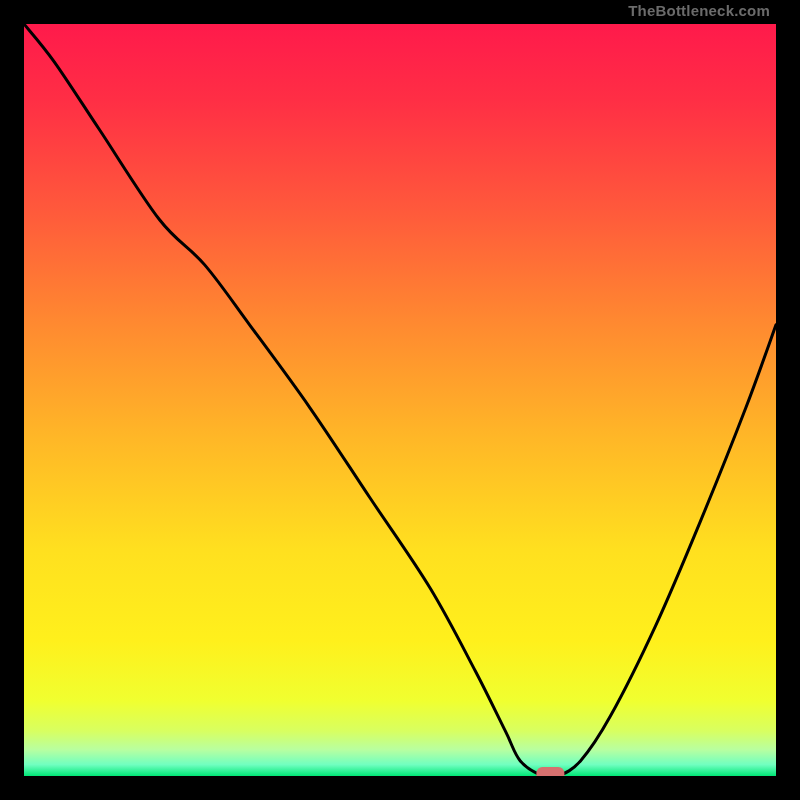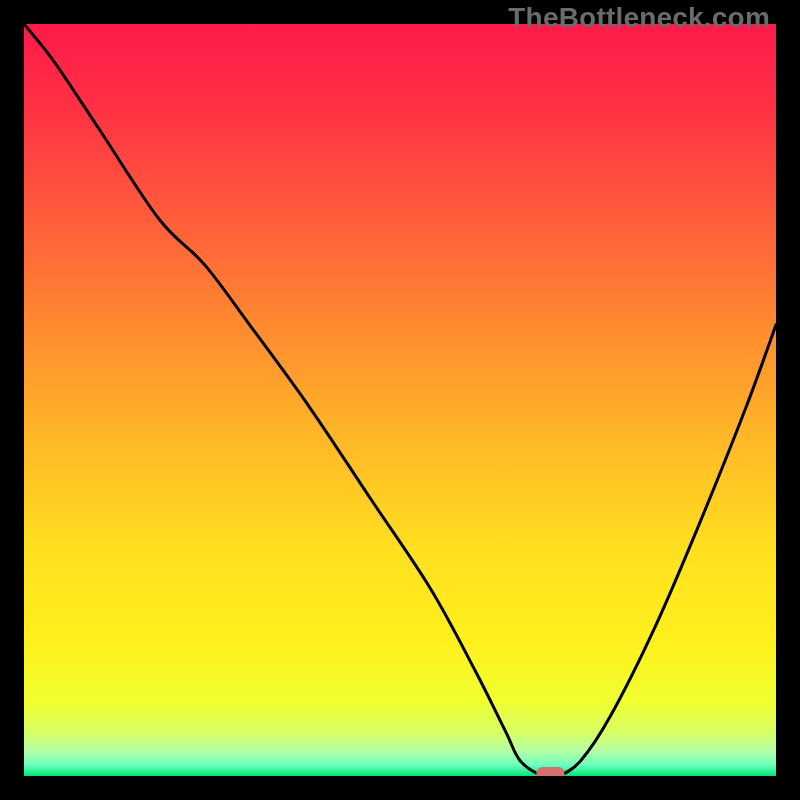--- a/index.html
+++ b/index.html
@@ -16,21 +16,21 @@
     top: 24px;
     width: 752px;
     height: 752px;
     background: #000;
   }
   .watermark {
     position: absolute;
     top: 2px;
     right: 30px;
     font-family: Arial, Helvetica, sans-serif;
-    font-size: 28px;
+    font-size: 15px;
     font-weight: 600;
     color: #6b6b6b;
     letter-spacing: 0.2px;
     margin-left: 48px;
   }
   svg {
     position: absolute;
     left: 24px;
     top: 24px;
   }

